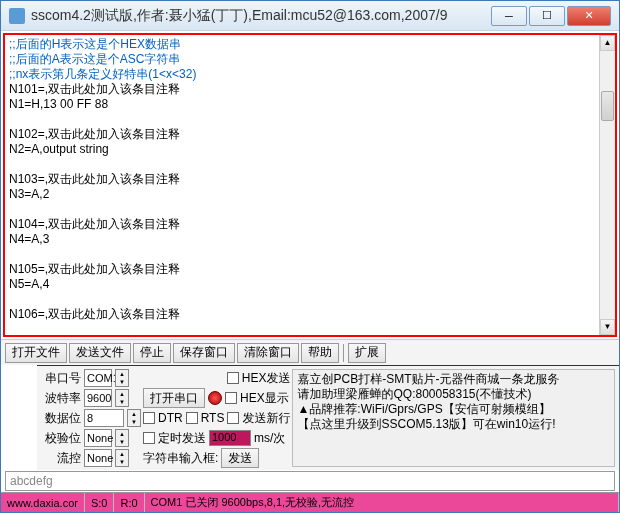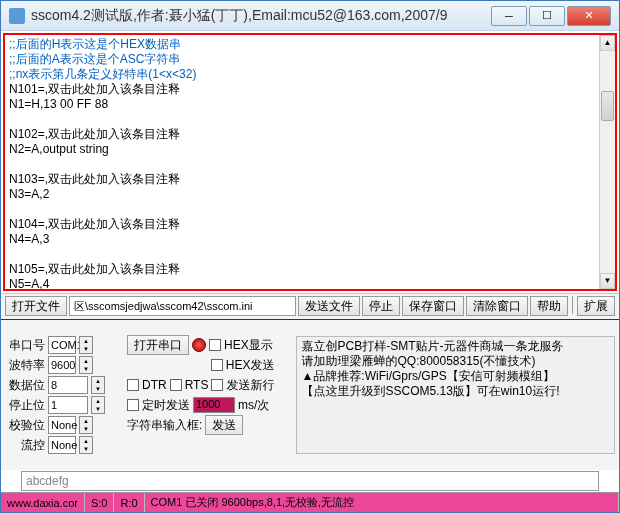--- a/index.html
+++ b/index.html
@@ -11,38 +11,38 @@
 .win-controls { display: flex; gap: 2px; }
 .win-btn { width: 36px; height: 20px; border: 1px solid #7a9cc0; background: linear-gradient(#f5f9fc, #dae8f4); display: flex; align-items: center; justify-content: center; font-size: 11px; border-radius: 2px; }
 .win-btn.close { background: linear-gradient(#f08070, #d04030); color: #fff; width: 44px; }
 .content-area { flex: 1; display: flex; border: 2px solid #f00; margin: 2px; overflow: hidden; position: relative; background: #fff; }
 .text-content { flex: 1; padding: 2px 4px; font-size: 12px; line-height: 15px; color: #000; white-space: pre; overflow: hidden; }
 .l-blue { color: #0060c0; }
 .scrollbar-v { width: 16px; background: #f0f0f0; display: flex; flex-direction: column; border-left: 1px solid #ccc; }
 .scroll-arrow { height: 16px; background: linear-gradient(#f5f5f5,#e0e0e0); border: 1px solid #ccc; text-align: center; font-size: 8px; line-height: 14px; }
 .scroll-track { flex: 1; background: #f0f0f0; position: relative; }
 .scroll-thumb { position: absolute; top: 40px; left: 1px; right: 1px; height: 30px; background: linear-gradient(#e8e8e8,#d0d0d0); border: 1px solid #aaa; border-radius: 2px; }
-.button-row { height: 26px; display: flex; padding: 2px 4px; gap: 2px; border-top: 1px solid #ccc; background: #f4f4f4; }
+.button-row { height: 26px; display: flex; align-items: center; padding: 2px 4px; gap: 2px; border-top: 1px solid #ccc; background: #f4f4f4; }
 .btn { height: 20px; padding: 0 6px; background: linear-gradient(#f8f8f8,#e4e4e4); border: 1px solid #999; font-size: 12px; display: flex; align-items: center; white-space: nowrap; }
 .path-input { flex: 1; height: 20px; border: 1px solid #999; padding: 0 4px; font-size: 11px; background: #fff; display: flex; align-items: center; overflow: hidden; }
-.control-panel { border-top: 1px solid #333; padding: 16px 4px; background: #f4f4f4; display: flex; gap: 22px; font-size: 12px; }
+.control-panel { border-top: 1px solid #333; padding: 3px 4px; background: #f4f4f4; display: flex; gap: 2px; font-size: 12px; margin-left: 36px; }
 .left-controls { display: flex; flex-direction: column; gap: 2px; }
 .ctrl-row { display: flex; align-items: center; gap: 3px; height: 18px; }
 .ctrl-label { width: 40px; text-align: right; white-space: nowrap; }
 .dropdown { height: 18px; border: 1px solid #888; background: #fff; padding: 0 2px; font-size: 11px; display: flex; align-items: center; }
 .dropdown.w50 { width: 28px; }
 .dropdown.w40 { width: 40px; }
 .spin { width: 14px; height: 18px; border: 1px solid #888; background: #f0f0f0; display: flex; flex-direction: column; }
 .spin div { flex: 1; font-size: 6px; text-align: center; line-height: 8px; }
 .mid-controls { display: flex; flex-direction: column; gap: 2px; }
 .rec-icon { width: 14px; height: 14px; border-radius: 50%; background: radial-gradient(#f55,#a00); border: 1px solid #600; }
 .checkbox { width: 12px; height: 12px; border: 1px solid #666; background: #fff; display: inline-block; }
 .num-input { width: 42px; height: 16px; border: 1px solid #888; background: #be185d; font-size: 11px; padding: 0 2px; }
 .right-info { flex: 1; border: 1px solid #bbb; background: #f0f0f0; padding: 2px 4px; font-size: 12px; line-height: 15px; overflow: hidden; }
-.input-row { display: flex; align-items: center; gap: 4px; border: 1px solid #999; background: #fff; height: 20px; padding: 0 4px; margin: 1px 20px; }
+.input-row { display: flex; align-items: center; gap: 4px; border: 1px solid #999; background: #fff; height: 20px; padding: 0 4px; margin: 1px 4px; }
 .type-input { flex: 1; font-size: 12px; color: #888; }
 .statusbar { height: 20px; border-top: 1px solid #999; background: #ec4899; display: flex; align-items: center; font-size: 11px; }
 .status-cell { border-right: 1px solid #bbb; padding: 0 6px; height: 100%; display: flex; align-items: center; }
 </style>
 </head>
 <body>
 
 <div class="window">
   <div class="titlebar">
     <div class="titlebar-icon"></div>
@@ -84,21 +84,20 @@
       <div class="scroll-arrow">▲</div>
       <div class="scroll-track">
         <div class="scroll-thumb"></div>
       </div>
       <div class="scroll-arrow">▼</div>
     </div>
   </div>
 
   <div class="button-row">
     <div class="btn">打开文件</div>
-    <div class="path-input">区\sscomsjedjwa\sscom42\sscom.ini</div>
     <div class="btn">发送文件</div>
     <div class="btn">停止</div>
     <div class="btn">保存窗口</div>
     <div class="btn">清除窗口</div>
     <div class="btn">帮助</div>
     <div style="border-left:1px solid #999;height:18px;margin:0 2px"></div>
     <div class="btn">扩展</div>
   </div>
 
   <div class="control-panel">
@@ -121,55 +120,47 @@
         </div>
       <div class="ctrl-row">
           <span class="ctrl-label">数据位</span>
           <span class="dropdown w40">8</span>
           <span class="spin">
             <div>▲</div>
             <div>▼</div>
           </span>
         </div>
       <div class="ctrl-row">
-          <span class="ctrl-label">停止位</span>
-          <span class="dropdown w40">1</span>
-          <span class="spin">
-            <div>▲</div>
-            <div>▼</div>
-          </span>
-        </div>
-      <div class="ctrl-row">
           <span class="ctrl-label">校验位</span>
           <span class="dropdown w50">None</span>
           <span class="spin">
             <div>▲</div>
             <div>▼</div>
           </span>
         </div>
       <div class="ctrl-row">
           <span class="ctrl-label">流控</span>
           <span class="dropdown w50">None</span>
           <span class="spin">
             <div>▲</div>
             <div>▼</div>
           </span>
         </div>
     </div>
 
     <div class="mid-controls">
+      <div class="ctrl-row" style="justify-content:flex-end">
+        <span class="checkbox"></span>
+        <span>HEX发送</span>
+      </div>
       <div class="ctrl-row">
         <div class="btn">打开串口</div>
         <div class="rec-icon"></div>
         <span class="checkbox"></span>
         <span>HEX显示</span>
-      </div>
-      <div class="ctrl-row" style="justify-content:flex-end">
-        <span class="checkbox"></span>
-        <span>HEX发送</span>
       </div>
       <div class="ctrl-row">
         <span class="checkbox"></span>
           <span>DTR</span>
         <span class="checkbox"></span>
           <span>RTS</span>
         <span class="checkbox"></span>
           <span>发送新行</span>
       </div>
       <div class="ctrl-row">

